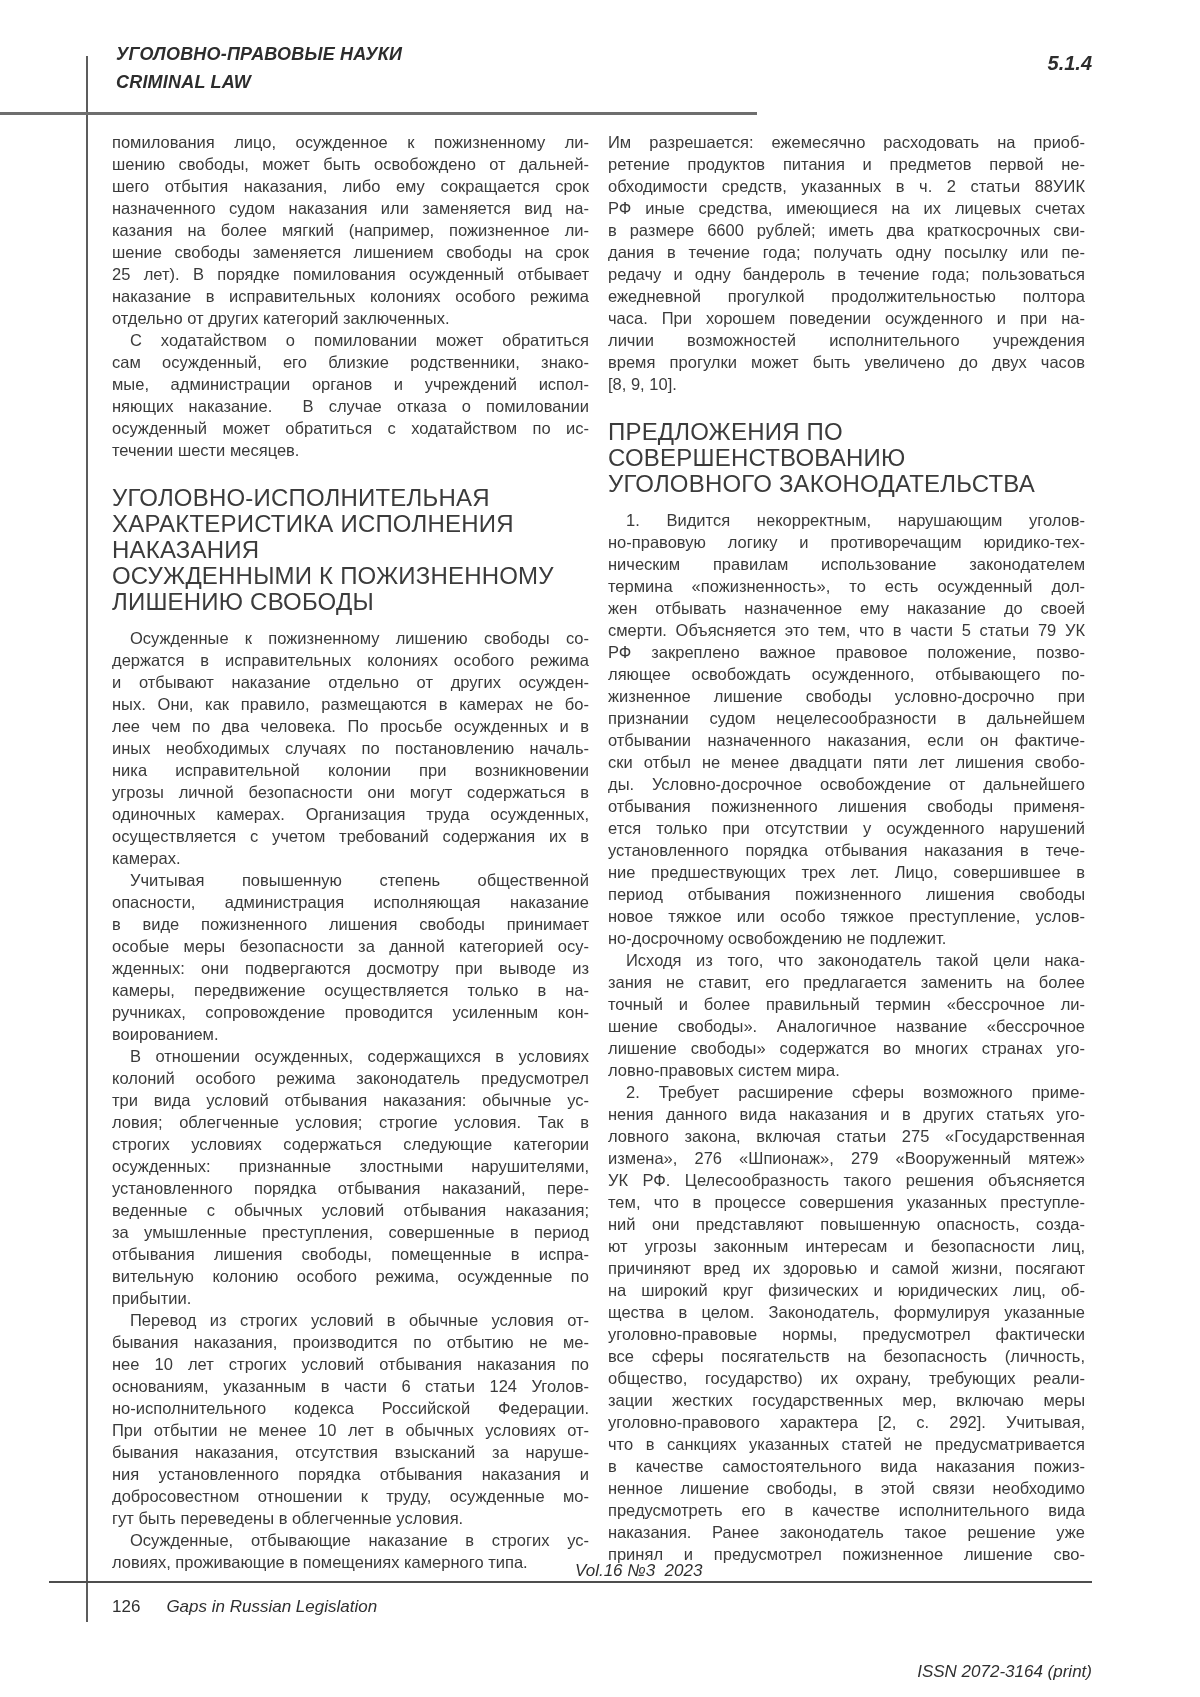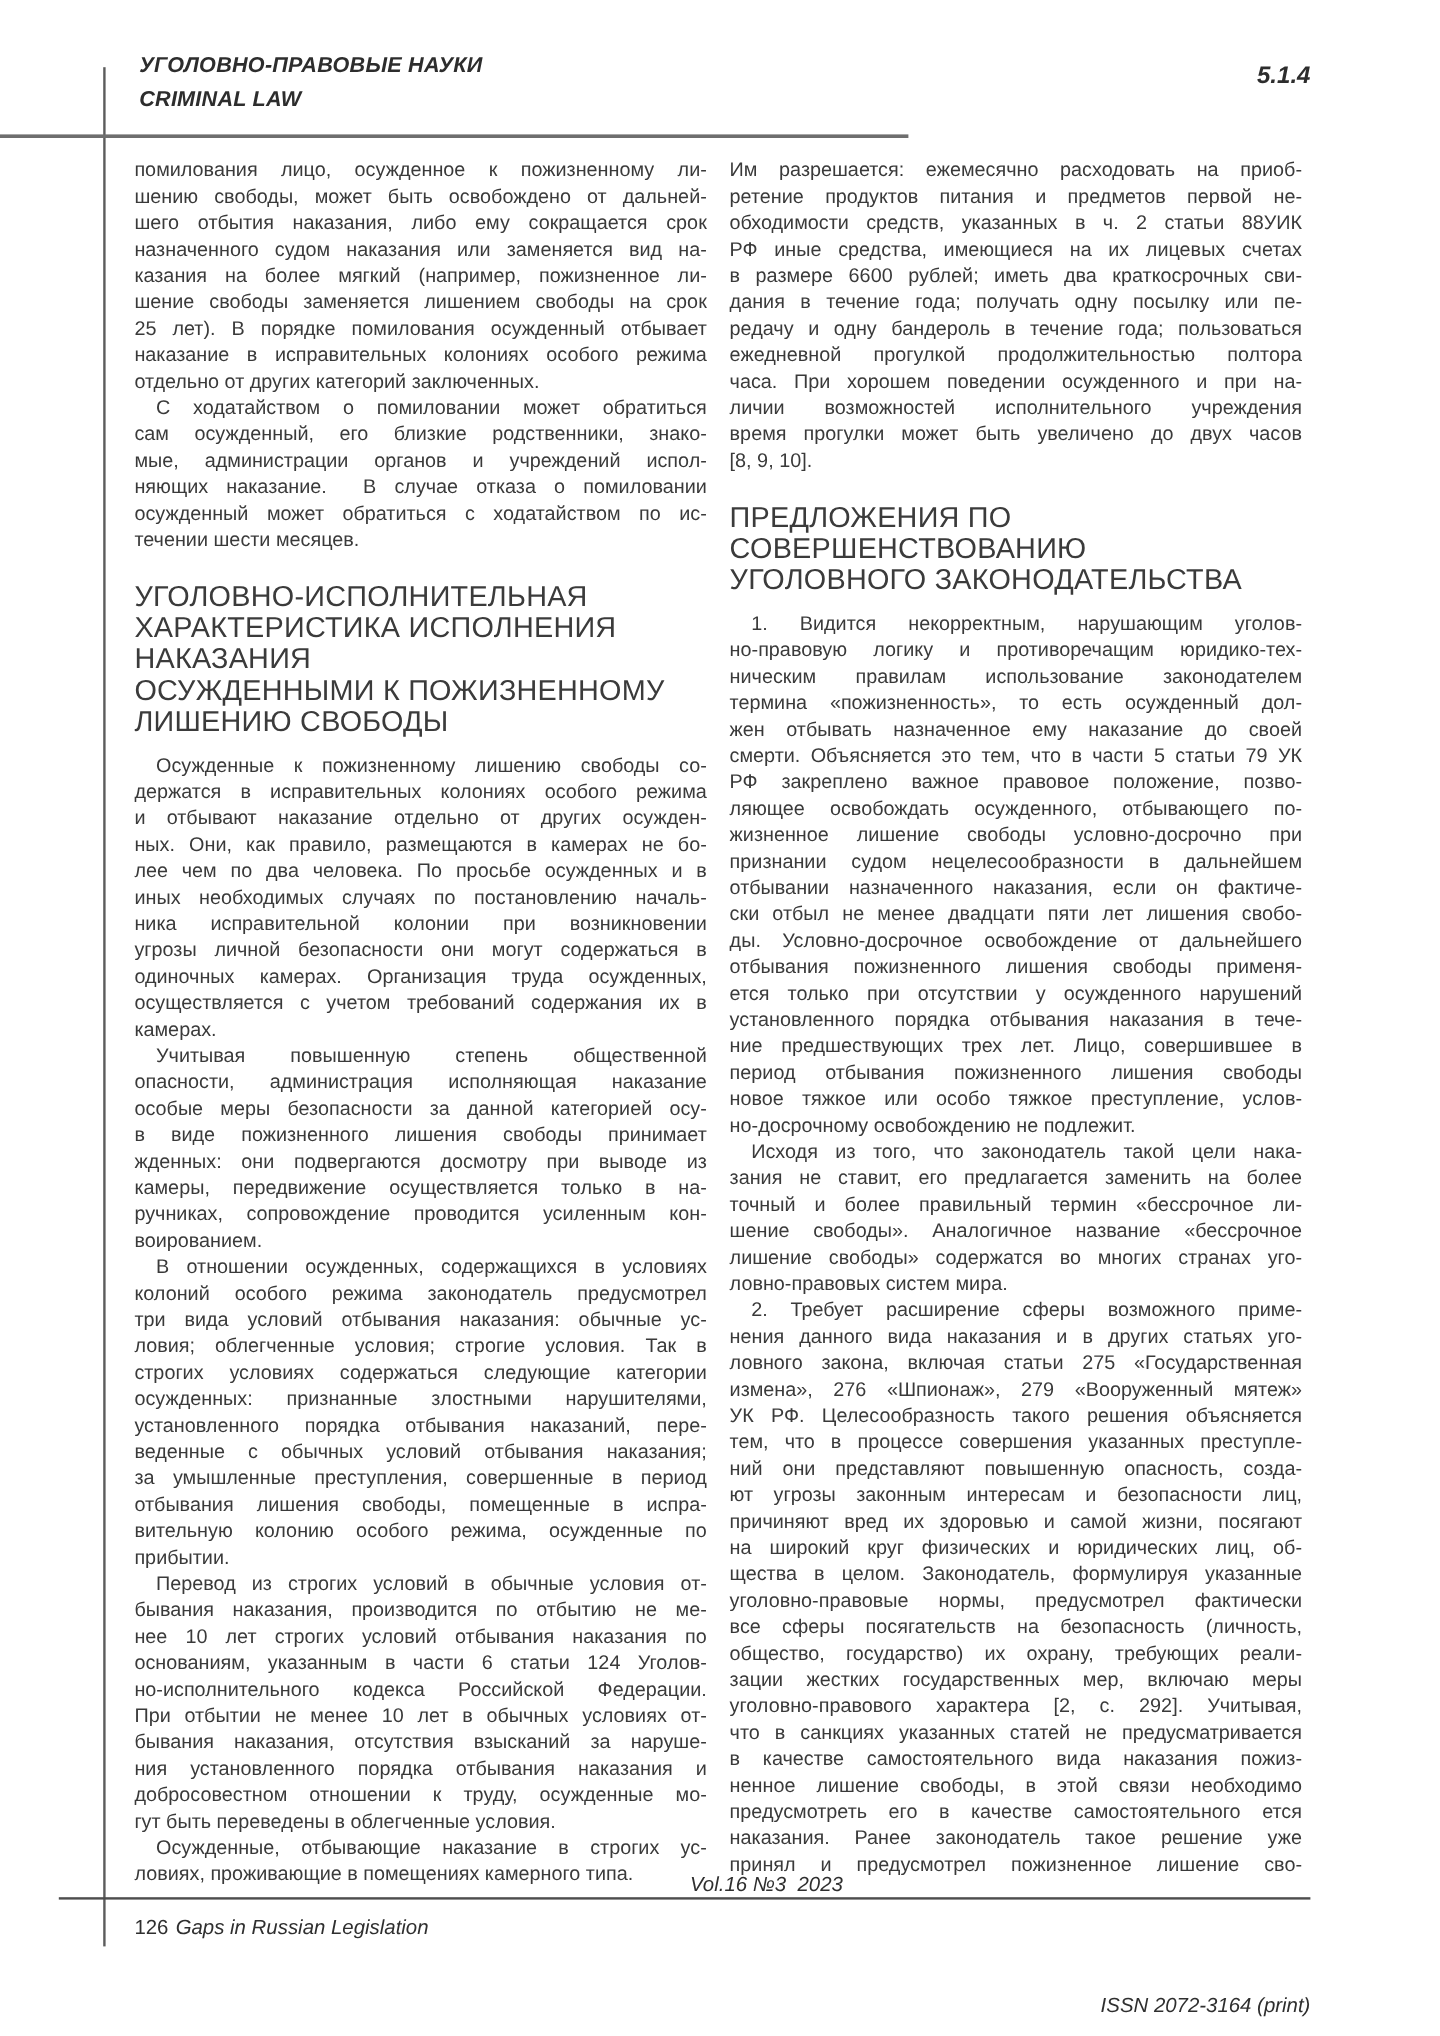--- a/index.html
+++ b/index.html
@@ -73,21 +73,21 @@
     color: #3b3b3b;
     letter-spacing: 0.2px;
   }
   
   .footer-left {
     position: absolute;
     left: 112px; top: 1597px;
     font-size: 17px; color: #2f2f2f;
     white-space: pre;
   }
-  .footer-left .journal { font-style: italic; margin-left: 6px; }
+  .footer-left .journal { font-style: italic; margin-left: 26px; }
   .footer-center {
     position: absolute;
     left: 575px; top: 1561px;
     font-size: 17px; font-style: italic; color: #2f2f2f;
     white-space: pre;
   }
   .footer-right {
     position: absolute;
     right: 108px; top: 1594px;
     font-size: 17px; font-style: italic; color: #2f2f2f;
@@ -146,22 +146,22 @@
         <div class="line">иных необходимых случаях по постановлению началь-</div>
         <div class="line">ника исправительной колонии при возникновении</div>
         <div class="line">угрозы личной безопасности они могут содержаться в</div>
         <div class="line">одиночных камерах. Организация труда осужденных,</div>
         <div class="line">осуществляется с учетом требований содержания их в</div>
         <div class="line lastline">камерах.</div>
       </div>
       <div class="block paragraph">
         <div class="line indent">Учитывая повышенную степень общественной</div>
         <div class="line">опасности, администрация исполняющая наказание</div>
+        <div class="line">в виде пожизненного лишения свободы принимает</div>
         <div class="line">особые меры безопасности за данной категорией осу-</div>
-        <div class="line">в виде пожизненного лишения свободы принимает</div>
         <div class="line">жденных: они подвергаются досмотру при выводе из</div>
         <div class="line">камеры, передвижение осуществляется только в на-</div>
         <div class="line">ручниках, сопровождение проводится усиленным кон-</div>
         <div class="line lastline">воированием.</div>
       </div>
       <div class="block paragraph">
         <div class="line indent">В отношении осужденных, содержащихся в условиях</div>
         <div class="line">колоний особого режима законодатель предусмотрел</div>
         <div class="line">три вида условий отбывания наказания: обычные ус-</div>
         <div class="line">ловия; облегченные условия; строгие условия. Так в</div>
@@ -253,21 +253,21 @@
         <div class="line">на широкий круг физических и юридических лиц, об-</div>
         <div class="line">щества в целом. Законодатель, формулируя указанные</div>
         <div class="line">уголовно-правовые нормы, предусмотрел фактически</div>
         <div class="line">все сферы посягательств на безопасность (личность,</div>
         <div class="line">общество, государство) их охрану, требующих реали-</div>
         <div class="line">зации жестких государственных мер, включаю меры</div>
         <div class="line">уголовно-правового характера [2, с. 292]. Учитывая,</div>
         <div class="line">что в санкциях указанных статей не предусматривается</div>
         <div class="line">в качестве самостоятельного вида наказания пожиз-</div>
         <div class="line">ненное лишение свободы, в этой связи необходимо</div>
-        <div class="line">предусмотреть его в качестве самостоятельного ется</div>
+        <div class="line">предусмотреть его в качестве исполнительного вида</div>
         <div class="line">наказания. Ранее законодатель такое решение уже</div>
         <div class="line">принял и предусмотрел пожизненное лишение сво-</div>
       </div>
     </section>
 
   <div class="foot-rule"></div>
 
   <div class="footer-left"><span>126</span><span class="journal">Gaps in Russian Legislation</span></div>
 
   <div class="footer-center">Vol.16 №3&nbsp; 2023</div>

